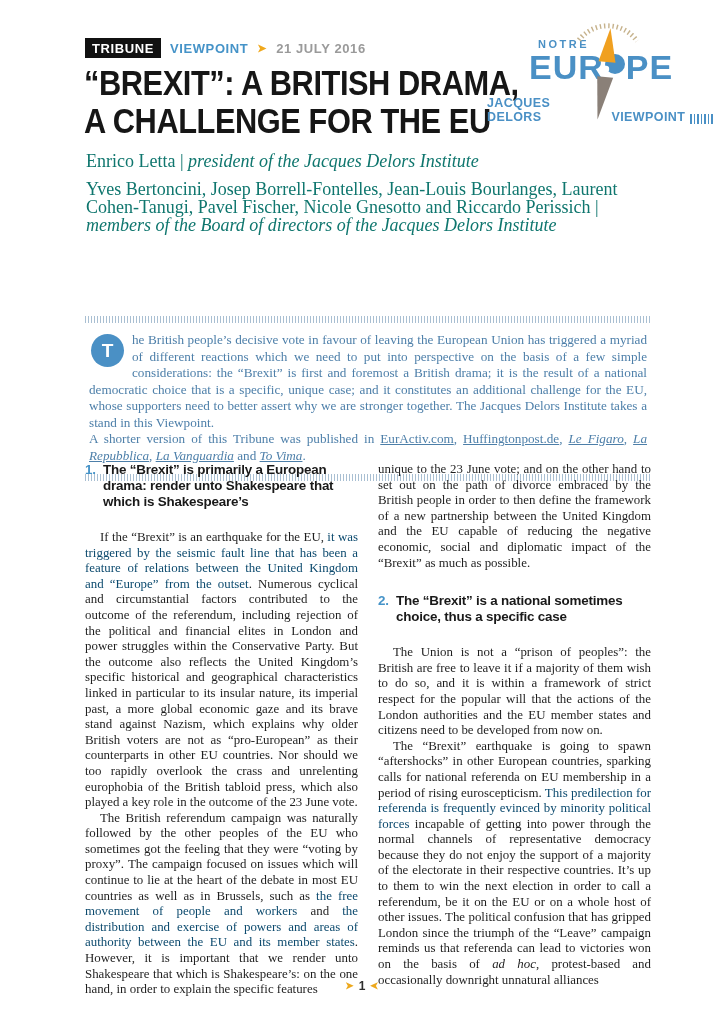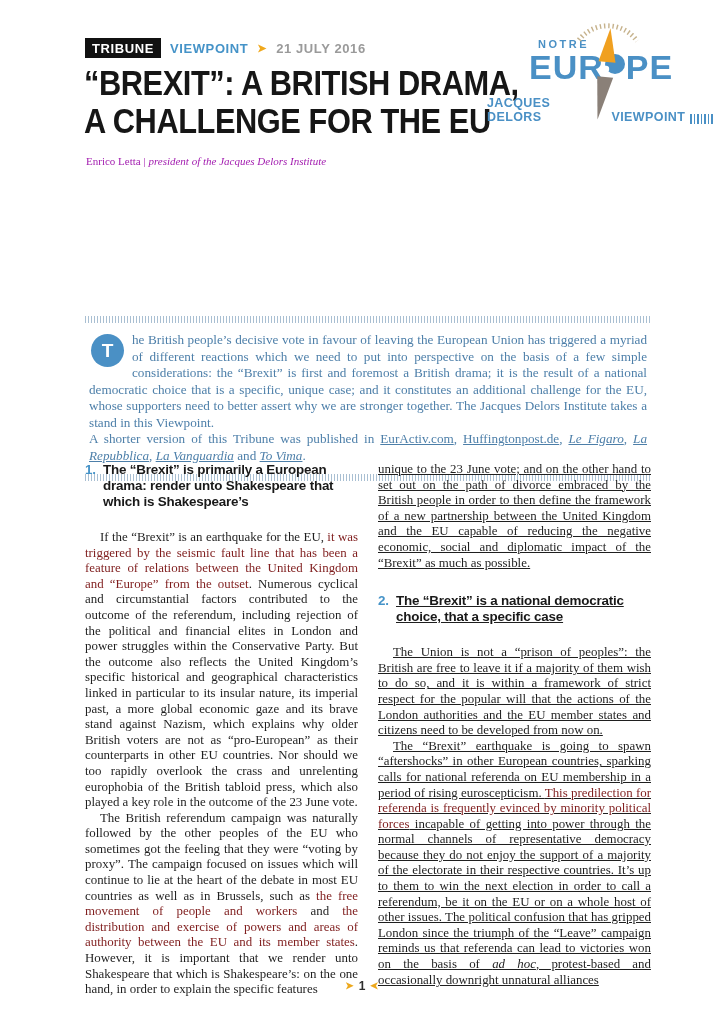--- a/index.html
+++ b/index.html
@@ -12,21 +12,21 @@
   .kicker-row{position:absolute;left:85px;top:38px;display:flex;align-items:center;gap:9px;
     font-family:"Liberation Sans",sans-serif;font-stretch:condensed;font-weight:700;font-size:13px;letter-spacing:0.6px;}
   .badge{background:#111;color:#fff;padding:3px 7px 2px 7px;}
   .kicker{color:#4593c8;}
   .kicker-arrow{color:#f0a81c;font-size:11px;line-height:1;}
   .kicker-date{color:#9a9a9a;}
   .title{position:absolute;left:84px;top:64px;width:460px;
     font-family:"Liberation Sans",sans-serif;font-stretch:condensed;font-weight:700;
     font-size:35px;line-height:38px;letter-spacing:-0.5px;color:#161616;
     transform:scaleX(0.88);transform-origin:left top;white-space:nowrap;}
-  .authors{position:absolute;left:86px;width:566px;font-size:11px;line-height:18px;color:#a21caf;}
+  .authors{position:absolute;left:86px;width:566px;font-size:18px;line-height:18px;color:#0f766e;}
   .authors .role{font-style:italic;}
   .authors-1{top:152px;}
   .authors-2{top:180px;}
   
   .logo{position:absolute;left:485px;top:22px;width:228px;height:104px;
     font-family:"Liberation Sans",sans-serif;font-stretch:condensed;font-weight:700;color:#4a90c5;}
   .logo-notre{position:absolute;left:53px;top:16px;font-size:11px;letter-spacing:2.5px;}
   .logo-europe{position:absolute;left:44px;top:30px;display:flex;font-size:34px;letter-spacing:1px;line-height:30px;}
   .logo-o{display:inline-block;width:20px;height:20px;border-radius:50%;background:#4a90c5;margin:2px 1px 0 1px;}
   .logo-row3{position:absolute;left:2px;top:74px;font-size:12.5px;letter-spacing:0.4px;display:flex;align-items:flex-end;}
@@ -38,29 +38,29 @@
   .intro{position:absolute;left:85px;top:316px;width:566px;}
   .hatch{height:7px;background:repeating-linear-gradient(90deg,#a9bfd2 0 1px,transparent 1px 3px);}
   .intro-body{padding:9px 4px 10px 4px;color:#4d7fa9;font-size:13.2px;line-height:16.5px;text-align:justify;}
   .dropcap{float:left;width:33px;height:33px;border-radius:50%;background:#4a90c5;color:#fff;
     font-family:"Liberation Sans",sans-serif;font-weight:700;font-size:19px;line-height:33px;text-align:center;margin:2px 8px 2px 2px;}
   .pub-link{text-decoration:underline;cursor:pointer;}
   .pub-it{font-style:italic;margin-top:34px;}
   
   .col{position:absolute;top:462px;width:273px;font-size:12.9px;line-height:15.6px;text-align:justify;}
   .col-left{left:85px;}
-  .col-right{left:378px;text-decoration:underline;}
+  .col-right{left:378px;}
   .sec-heading{font-family:"Liberation Sans",sans-serif;font-stretch:condensed;font-weight:700;
     font-size:13.4px;line-height:16px;letter-spacing:-0.2px;color:#191919;text-align:left;
     position:relative;padding-left:18px;margin:0 0 20px 0;}
   .sec-heading.mid{margin:22px 0 20px 0;}
   .sec-num{position:absolute;left:0;top:0;color:#4593c8;}
   .para{margin:0;text-indent:15px;}
   .para.cont{text-indent:0;}
-  .hl{color:#7f1d1d;}
+  .hl{color:#0c4a6e;}
   .it{font-style:italic;}
   
   .footer{position:absolute;left:0;top:979px;width:724px;text-align:center;
     font-family:"Liberation Sans",sans-serif;font-weight:700;font-size:12px;color:#2e2e2e;}
   .pg-arrow{color:#eda81c;font-size:10px;display:inline-block;vertical-align:1px;}
   .pg-arrow.flip{transform:scaleX(-1);}
   .pg-num{margin:0 5px;}
 </style>
 </head>
 <body>
@@ -73,20 +73,21 @@
     <span class="kicker-arrow">➤</span>
     <span class="kicker-date">21 JULY 2016</span>
   </div>
 
   <div class="title">
     <div>“BREXIT”: A BRITISH DRAMA,</div>
     <div>A CHALLENGE FOR THE EU</div>
   </div>
 
   <div class="authors authors-1"><span>Enrico Letta </span><span>| </span><span class="role">president of the Jacques Delors Institute</span></div>
+  <div class="authors authors-2"><span>Yves Bertoncini, Josep Borrell-Fontelles, Jean-Louis Bourlanges, Laurent Cohen-Tanugi, Pavel Fischer, Nicole Gnesotto and Riccardo Perissich </span><span>| </span><span class="role">members of the Board of directors of the Jacques Delors Institute</span></div>
 
   <div class="logo">
     <span class="logo-notre">NOTRE</span>
     <span class="logo-europe">
       <span>EUR</span>
         <span class="logo-o"></span>
         <span>PE</span>
     </span>
     <span class="logo-row3">
       <span>JACQUES DELORS</span>
@@ -113,21 +114,21 @@
   </div>
 
   <div class="col col-left">
     <h2 class="sec-heading"><span class="sec-num">1.</span><span>The “Brexit” is primarily a European drama: render unto Shakespeare that which is Shakespeare’s</span></h2>
     <p class="para"><span>If the “Brexit” is an earthquake for the EU, </span><span class="hl">it was triggered by the seismic fault line that has been a feature of relations between the United Kingdom and “Europe” from the outset</span><span>. Numerous cyclical and circumstantial factors contributed to the outcome of the referendum, including rejection of the political and financial elites in London and power struggles within the Conservative Party. But the outcome also reflects the United Kingdom’s specific historical and geographical characteristics linked in particular to its insular nature, its imperial past, a more global economic gaze and its brave stand against Nazism, which explains why older British voters are not as “pro-European” as their counterparts in other EU countries. Nor should we too rapidly overlook the crass and unrelenting europhobia of the British tabloid press, which also played a key role in the outcome of the 23 June vote.</span></p>
     <p class="para"><span>The British referendum campaign was naturally followed by the other peoples of the EU who sometimes got the feeling that they were “voting by proxy”. The campaign focused on issues which will continue to lie at the heart of the debate in most EU countries as well as in Brussels, such as </span><span class="hl">the free movement of people and workers</span><span> and </span><span class="hl">the distribution and exercise of powers and areas of authority between the EU and its member states</span><span>. However, it is important that we render unto Shakespeare that which is Shakespeare’s: on the one hand, in order to explain the specific features</span></p>
   </div>
 
   <div class="col col-right">
     <p class="para cont"><span>unique to the 23 June vote; and on the other hand to set out on the path of divorce embraced by the British people in order to then define the framework of a new partnership between the United Kingdom and the EU capable of reducing the negative economic, social and diplomatic impact of the “Brexit” as much as possible.</span></p>
-    <h2 class="sec-heading mid"><span class="sec-num">2.</span><span>The “Brexit” is a national democratic choice, that a specific case</span></h2>
+    <h2 class="sec-heading mid"><span class="sec-num">2.</span><span>The “Brexit” is a national sometimes choice, thus a specific case</span></h2>
     <p class="para"><span>The Union is not a “prison of peoples”: the British are free to leave it if a majority of them wish to do so, and it is within a framework of strict respect for the popular will that the actions of the London authorities and the EU member states and citizens need to be developed from now on.</span></p>
     <p class="para"><span>The “Brexit” earthquake is going to spawn “aftershocks” in other European countries, sparking calls for national referenda on EU membership in a period of rising euroscepticism. </span><span class="hl">This predilection for referenda is frequently evinced by minority political forces</span><span> incapable of getting into power through the normal channels of representative democracy because they do not enjoy the support of a majority of the electorate in their respective countries. It’s up to them to win the next election in order to call a referendum, be it on the EU or on a whole host of other issues. The political confusion that has gripped London since the triumph of the “Leave” campaign reminds us that referenda can lead to victories won on the basis of </span><span class="it">ad hoc</span><span>, protest-based and occasionally downright unnatural alliances</span></p>
   </div>
 
   <div class="footer">
     <span class="pg-arrow">➤</span><span class="pg-num">1</span><span class="pg-arrow flip">➤</span>
   </div>
 
 </div>
 

